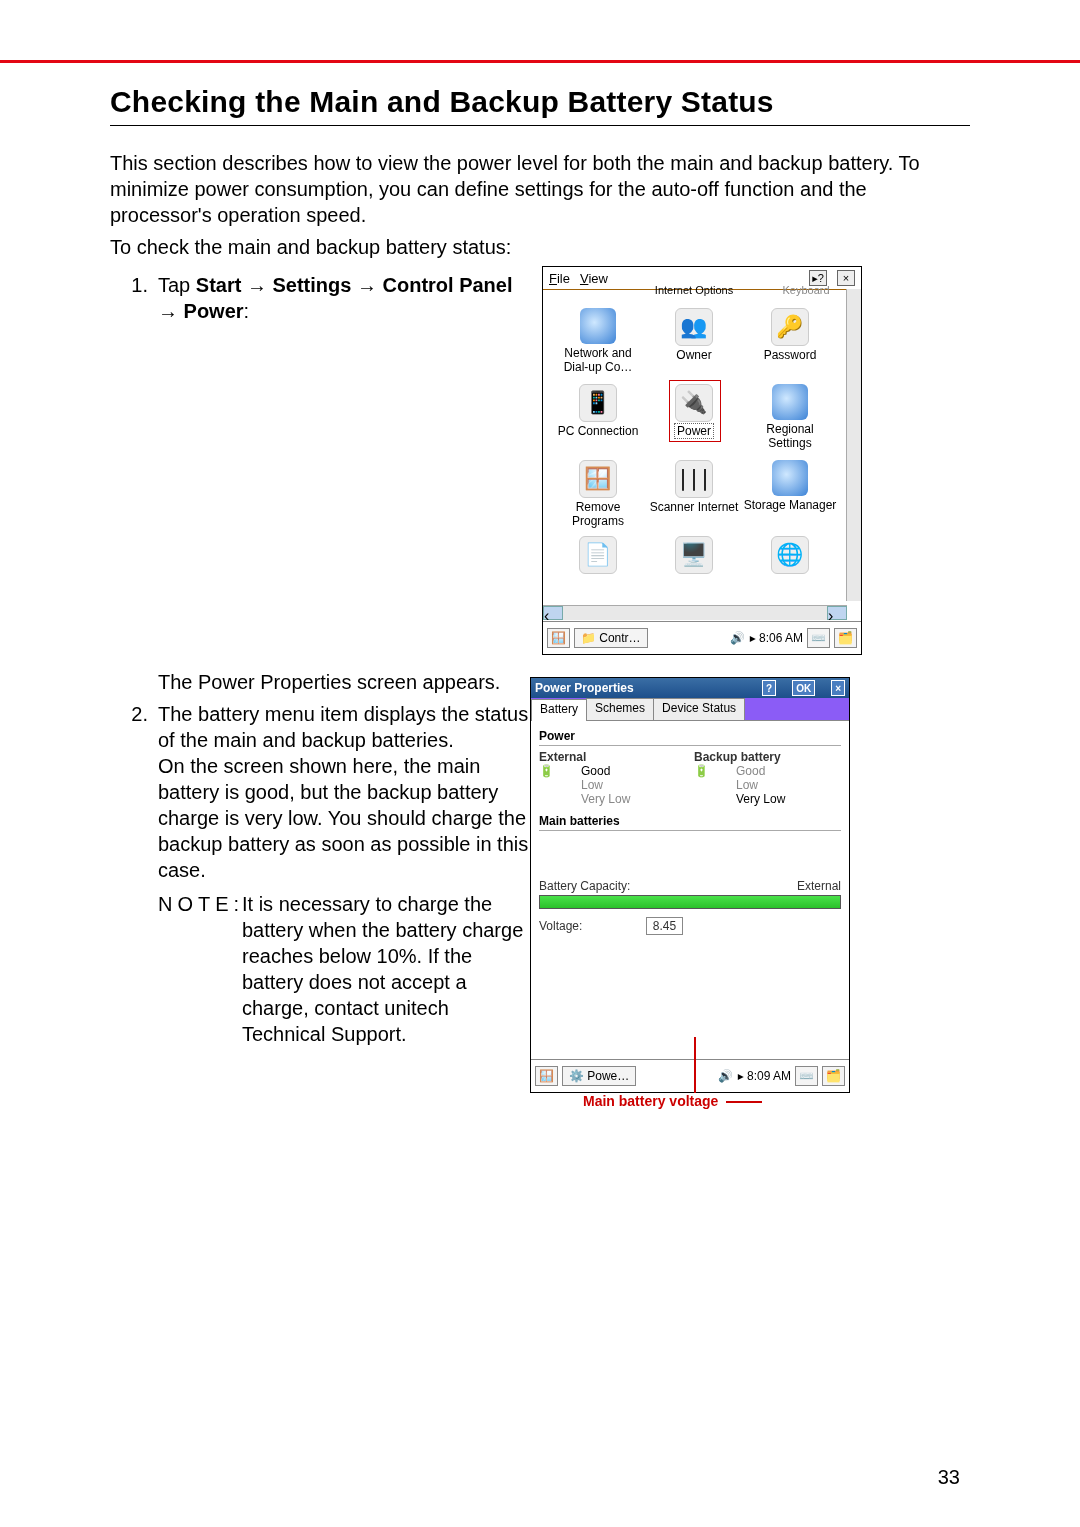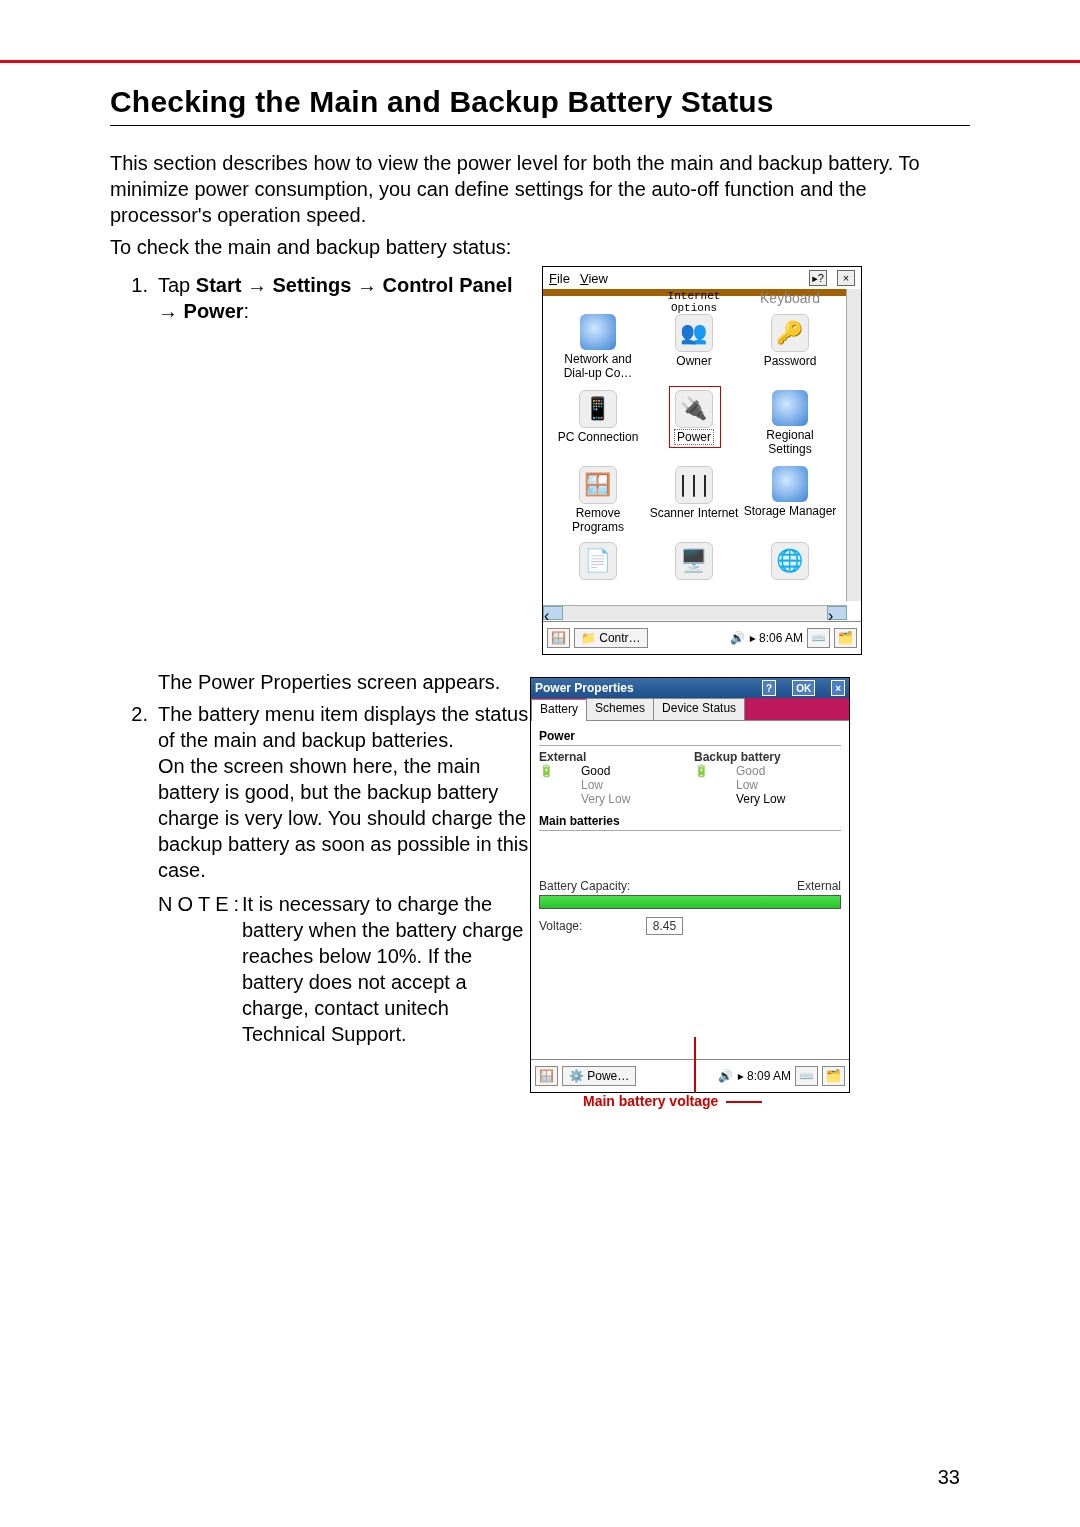--- a/index.html
+++ b/index.html
@@ -14,40 +14,40 @@
   .ol{list-style:none;margin:6px 0 0 0;padding:0;}
   .li{display:flex;font-size:20px;line-height:1.3;margin:0 0 8px 0;}
   .num{width:38px;flex:none;text-align:right;padding-right:10px;}
   .bold{font-weight:bold;}
   .note-row{display:flex;font-size:20px;line-height:1.3;}
   .note-label{width:84px;flex:none;letter-spacing:5px;}
   .pageno{position:absolute;right:120px;bottom:38px;font-size:20px;}
   
   .shot{border:1px solid #000;background:#fff;position:relative;font-family:Tahoma,Arial,sans-serif;}
   .shot1{width:318px;height:387px;margin-left:12px;}
-  .menubar{height:22px;display:flex;align-items:center;font-size:13px;border-bottom:7px solid #a16207;background:#fff;padding:0 6px;gap:10px;}
+  .menubar{height:22px;display:flex;align-items:center;font-size:13px;border-bottom:1px solid #a16207;background:#fff;padding:0 6px;gap:10px;}
   .menubar .sp{flex:1;}
   .x{border:1px solid #666;width:16px;height:14px;display:flex;align-items:center;justify-content:center;font-size:11px;background:#eee;}
   .cpgrid{position:relative;height:312px;}
   .cpitem{position:absolute;width:94px;text-align:center;font-size:12px;color:#000;}
   .cpitem .ico{width:36px;height:36px;margin:0 auto 2px auto;border-radius:6px;display:flex;align-items:center;justify-content:center;font-size:22px;}
   .scroll-r{position:absolute;right:0;top:22px;width:14px;bottom:53px;background:#e8e8e8;border-left:1px solid #aaa;}
   .scroll-b{position:absolute;left:0;right:14px;bottom:34px;height:14px;background:#e8e8e8;border-top:1px solid #aaa;display:flex;}
   .scroll-b .thumb{background:#bfd5f0;border:1px solid #7aa;flex:none;width:18px;height:12px;}
   .taskbar{position:absolute;left:0;right:0;bottom:0;height:32px;border-top:1px solid #888;display:flex;align-items:center;padding:0 4px;gap:4px;font-size:12px;}
   .tbtn{border:1px solid #888;padding:2px 6px;background:#f4f4f4;}
   .tbtn.small{padding:2px 3px;}
   .taskbar .sp{flex:1;}
   .power-box{border:1px solid #c00;position:absolute;}
   
   .shot2{width:318px;height:414px;margin-top:8px;}
   .titlebar{height:20px;background:linear-gradient(#3a6ea5,#1d4f8b);color:#fff;font-size:12px;font-weight:bold;display:flex;align-items:center;padding:0 4px;gap:16px;}
   .titlebar .sp{flex:1;}
   .titlebar .wbtn{border:1px solid #fff;background:#4a7ec0;color:#fff;font-size:10px;padding:0 3px;height:14px;display:flex;align-items:center;}
-  .tabs{display:flex;border-bottom:1px solid #888;font-size:12px;background:#be185d;height:22px;}
+  .tabs{display:flex;border-bottom:1px solid #888;font-size:12px;background:#8b5cf6;height:22px;}
   .tab{border:1px solid #888;border-bottom:none;padding:2px 8px;background:#eee;margin-right:-1px;}
   .tab.active{background:#fff;position:relative;top:1px;}
   .pp-body{padding:6px 8px;font-size:12px;color:#333;position:relative;height:320px;}
   .grp-title{font-weight:bold;color:#000;margin-top:2px;}
   .grp-rule{height:1px;background:#aaa;margin:2px 0 4px 0;}
   .two{display:flex;gap:8px;}
   .col{flex:1;}
   .lvl{color:#888;}
   .lvl.bold{color:#000;font-weight:normal;}
   .capbar{height:12px;background:linear-gradient(#4ae24a,#2bc12b);border:1px solid #555;margin:2px 0 8px 0;}
@@ -88,22 +88,22 @@
       <div class="shot shot1">
         <div class="menubar">
           <span><span class="ul">F</span><span>ile</span></span>
           <span><span class="ul">V</span>iew</span>
           <span class="sp"></span>
           <span class="x">▸?</span>
           <span class="x">×</span>
         </div>
         <div class="cpgrid">
 
-          <div class="cpitem" style="left:104px;top:-6px;font-size:11px;font-family:Liberation Mono, monospace;"><span>Internet Options</span></div>
-          <div class="cpitem" style="left:200px;top:-6px;font-size:14px;color:#888;"><span>Keyboard</span></div>
+          <div class="cpitem" style="left:104px;top:-6px;font-size:11px;"><span>Internet Options</span></div>
+          <div class="cpitem" style="left:216px;top:-6px;font-size:11px;color:#888;"><span>Keyboard</span></div>
 
           <div class="cpitem" style="left:8px;top:18px;"><div class="ico glyph-globe"></div><span>Network and Dial-up Co…</span></div>
           <div class="cpitem" style="left:104px;top:18px;"><div class="ico glyph-generic">👥</div><span>Owner</span></div>
           <div class="cpitem" style="left:200px;top:18px;"><div class="ico glyph-generic">🔑</div><span>Password</span></div>
 
           <div class="cpitem" style="left:8px;top:94px;"><div class="ico glyph-generic">📱</div><span>PC Connection</span></div>
           <div class="cpitem" style="left:104px;top:94px;">
             <div class="ico glyph-generic">🔌</div>
             <span style="border:1px dotted #666;padding:0 2px;">Power</span>
             <div class="power-box" style="left:22px;top:-4px;width:50px;height:60px;"></div>

